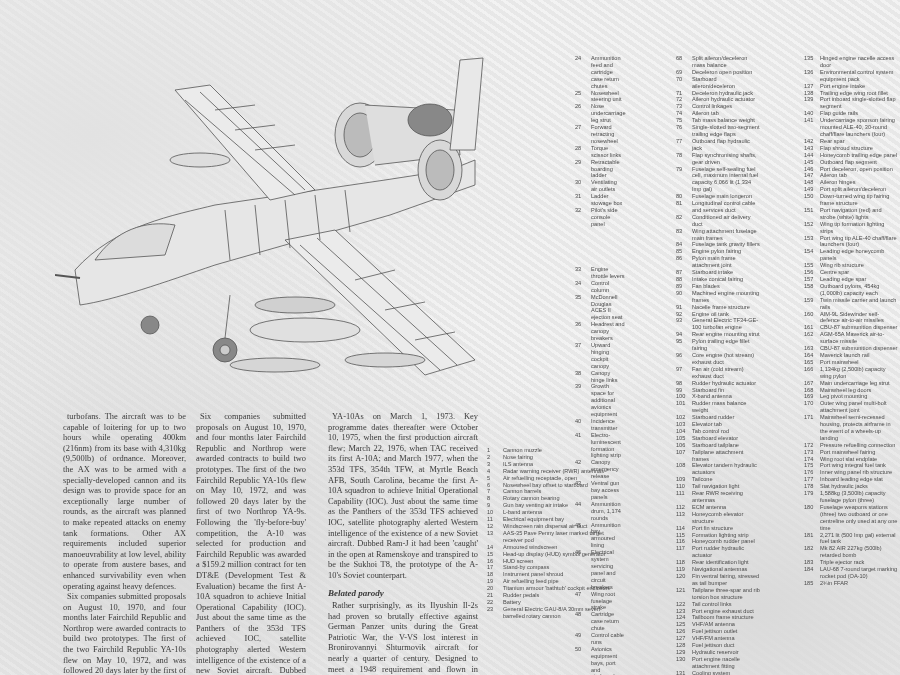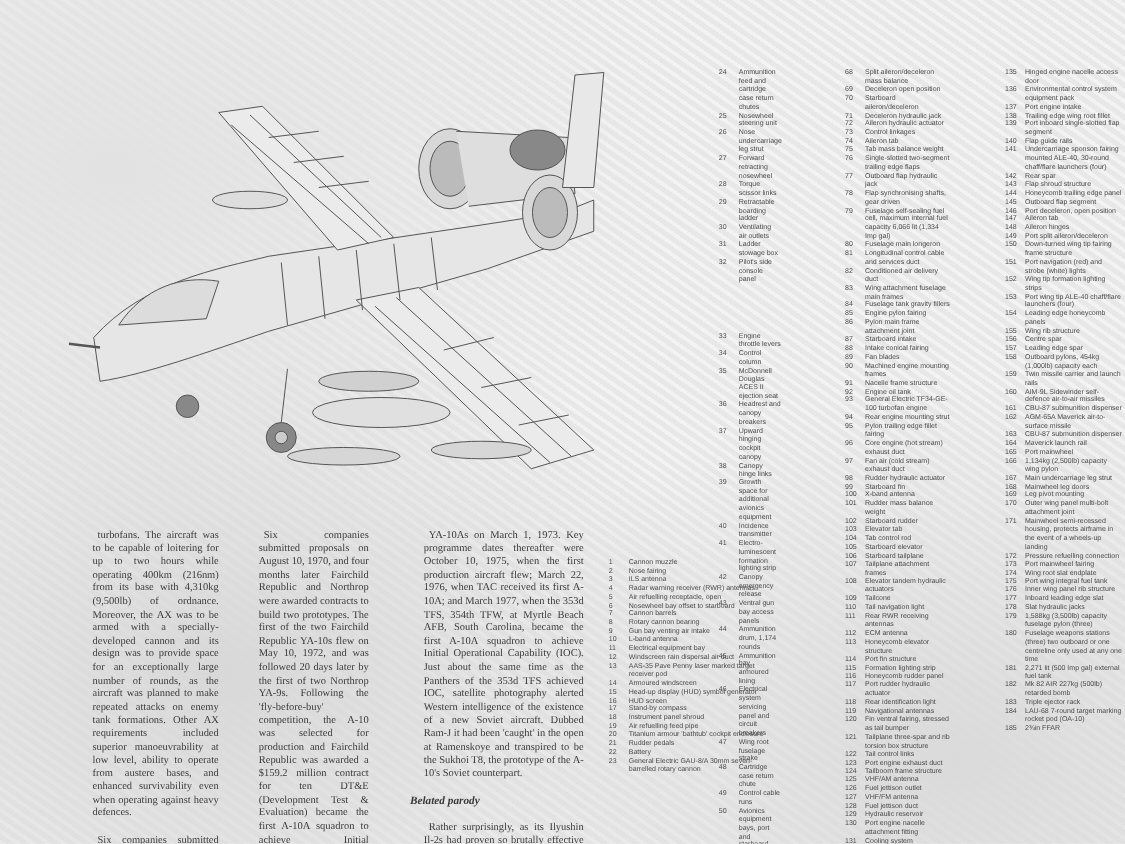--- a/index.html
+++ b/index.html
@@ -9,21 +9,21 @@
     background-image:
       radial-gradient(ellipse at 20% 80%, #d8d8d8 0%, rgba(216,216,216,0) 40%),
       radial-gradient(ellipse at 85% 90%, #dadada 0%, rgba(218,218,218,0) 35%),
       radial-gradient(ellipse at 10% 20%, #e2e2e2 0%, rgba(226,226,226,0) 40%),
       repeating-linear-gradient(35deg, rgba(255,255,255,0.35) 0 3px, rgba(200,200,200,0.12) 3px 7px);
     font-family:"Liberation Serif", serif; color:#333;
   }
   .illustration { position:absolute; left:55px; top:20px; width:430px; height:360px; }
   .illustration svg { width:100%; height:100%; }
   .col-text { position:absolute; font-size:8.4px; line-height:10.6px; text-align:justify; color:#3a3a3a; }
-  .col-text p { margin:11px; text-indent:4px; }
+  .col-text p { margin:0; text-indent:4px; }
   .col-text .subhead { font-weight:bold; font-style:italic; margin:6px 0 3px; font-size:9px; text-indent:0;font-family:Liberation Serif, serif; }
   #col1 { left:63px; top:412px; width:123px; }
   #col2 { left:196px; top:412px; width:110px; }
   #col3 { left:328px; top:412px; width:150px; }
   .legend { position:absolute; font-family:"Liberation Sans", sans-serif; font-size:5.6px; line-height:6.9px; color:#4a4a4a; }
   .legend .row { display:flex; }
   .legend .num { width:16px; flex:none; }
   .legend .lbl { flex:1; }
   #leg1 { left:487px; top:447px; width:125px; }
   #leg2 { left:575px; top:55px; width:48px; }

